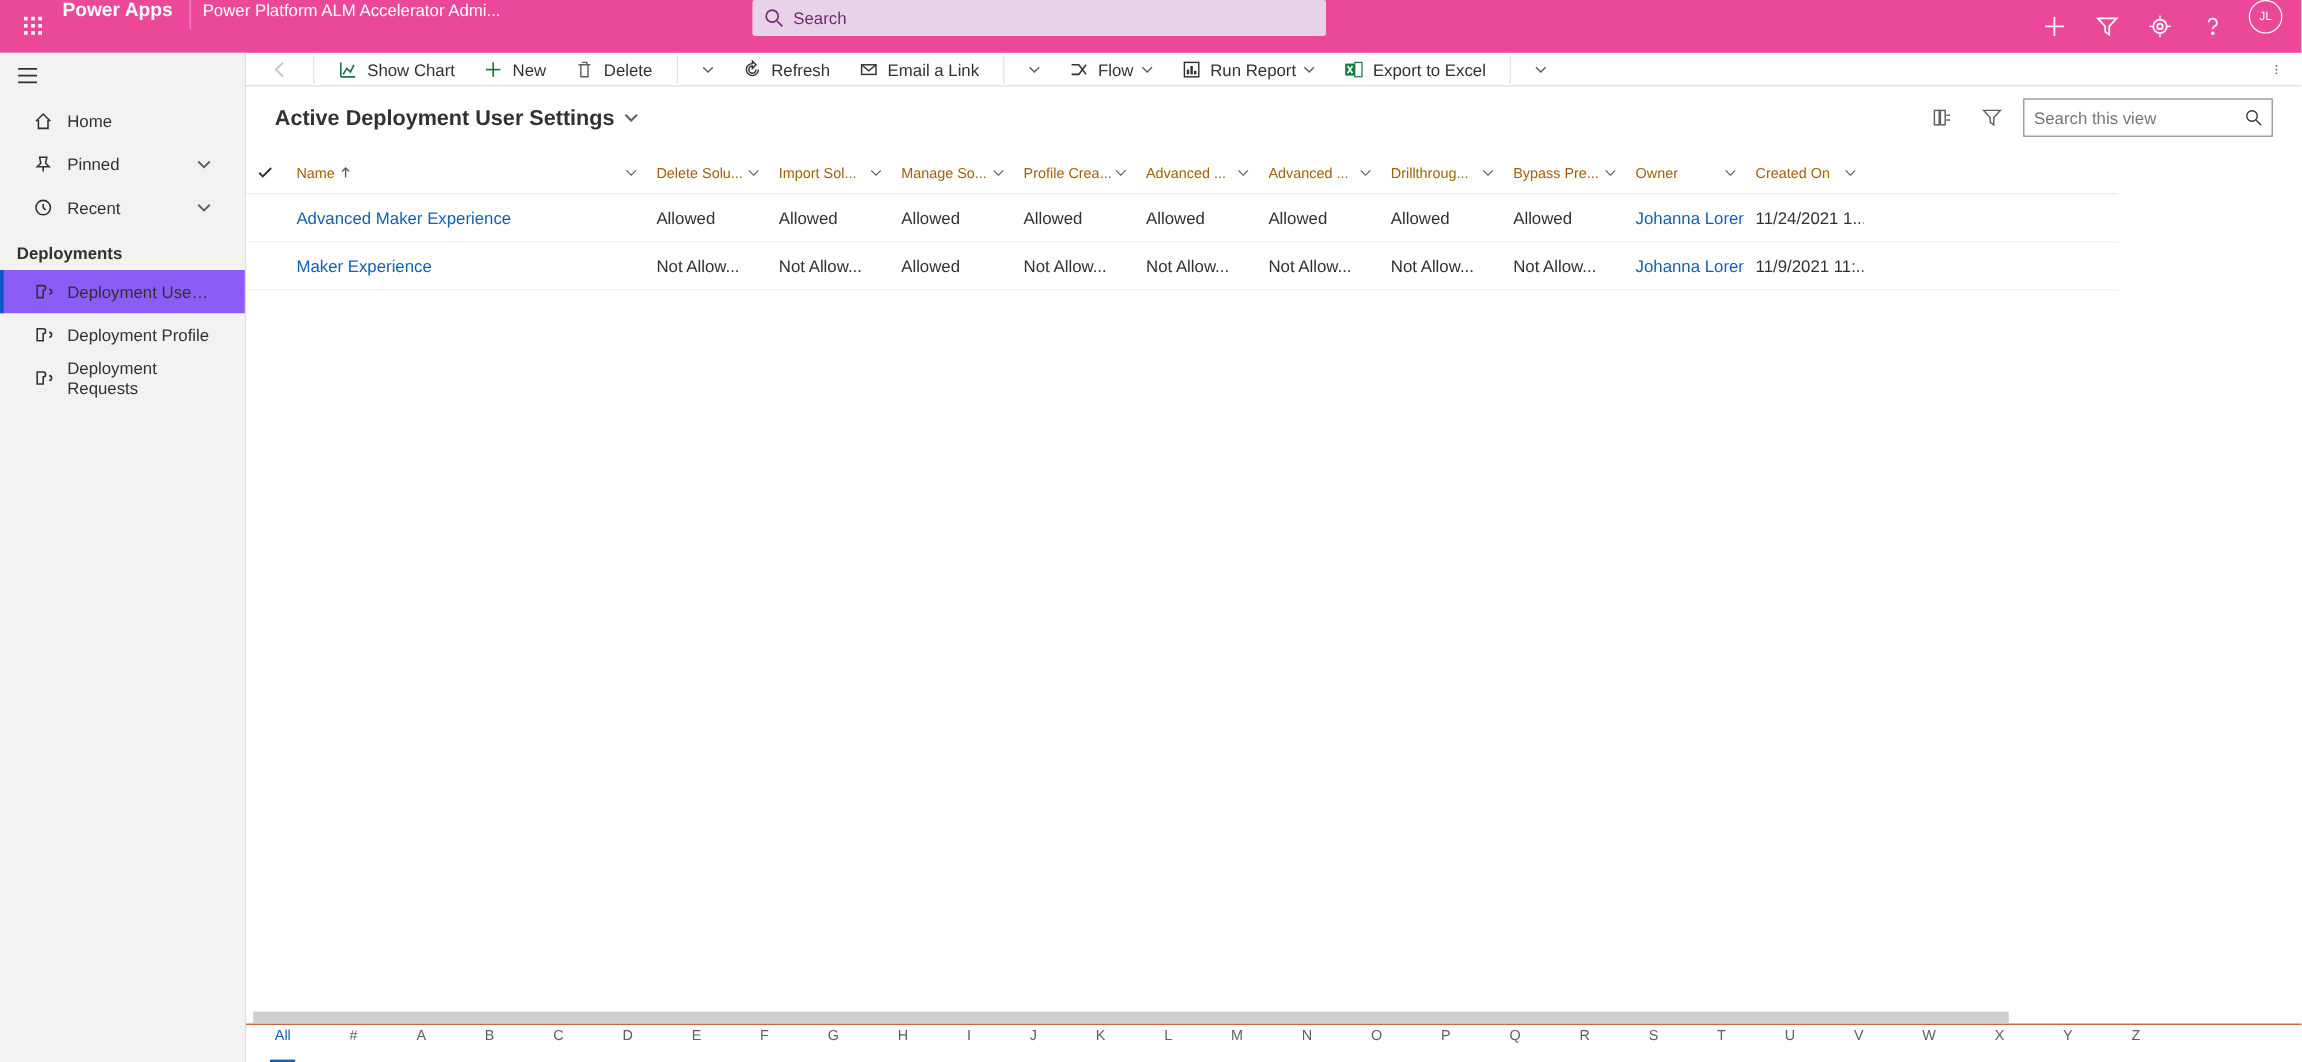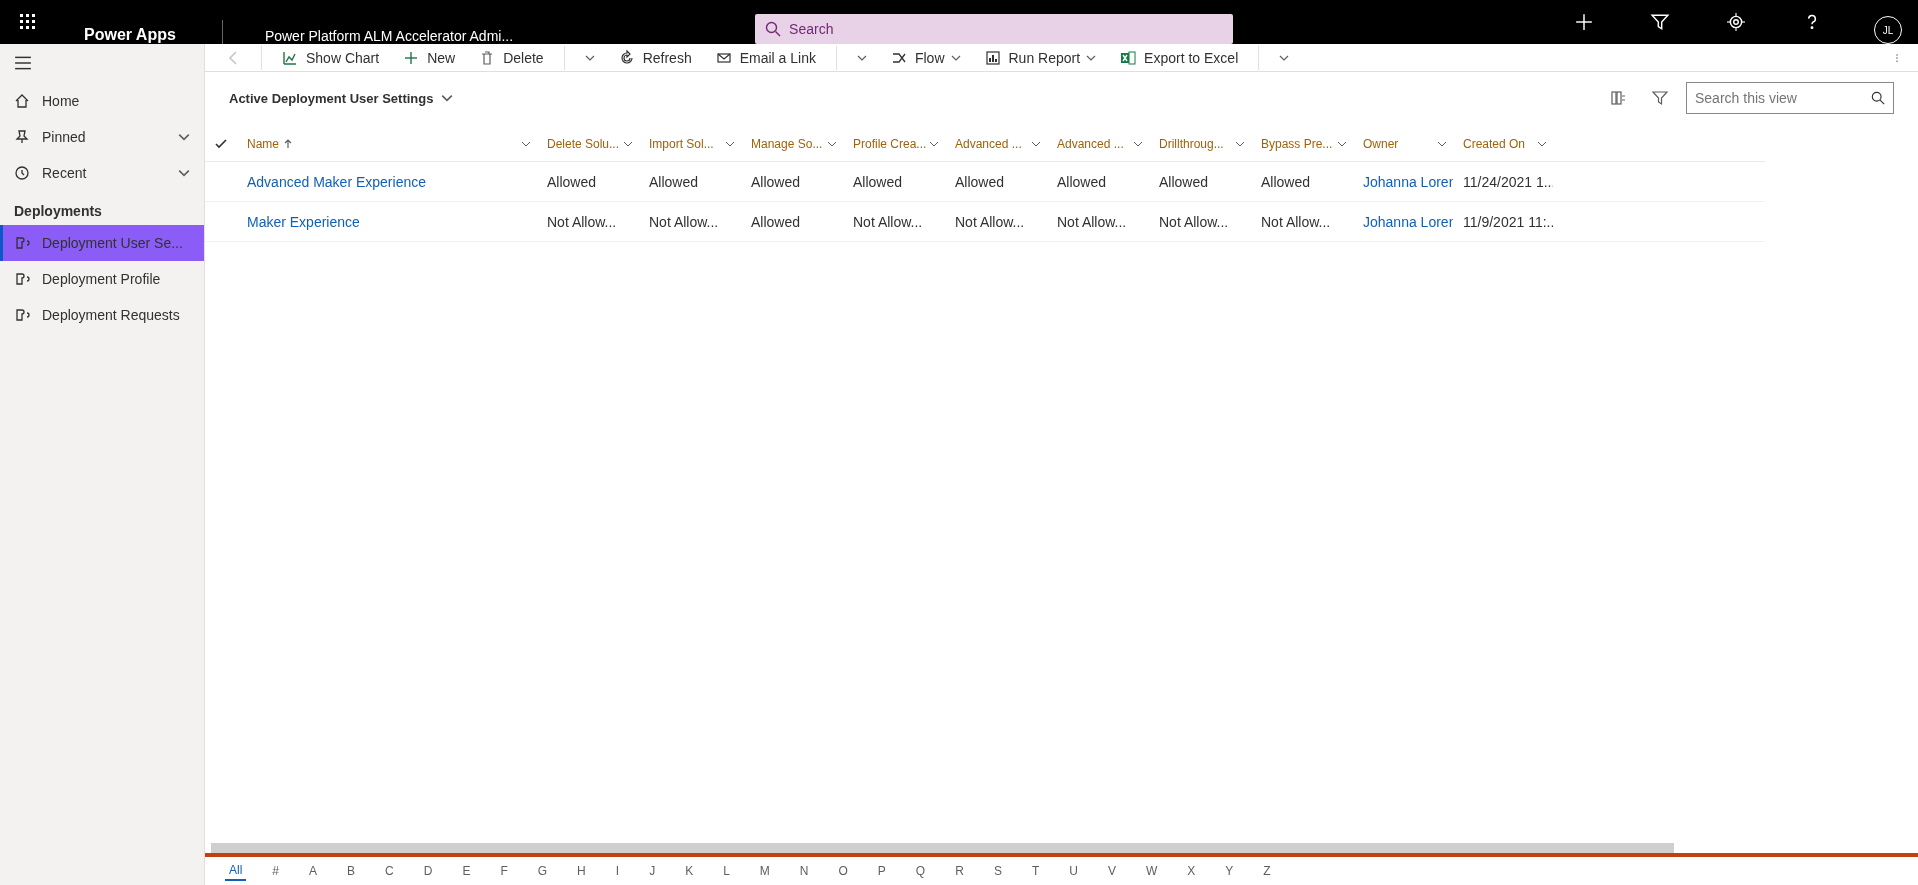--- a/index.html
+++ b/index.html
@@ -1,20 +1,20 @@
 <!DOCTYPE html>
 <html><head>
 <meta charset="utf-8">
 <style>
 * { box-sizing: border-box; margin: 0; padding: 0; }
 body { font-family: "Segoe UI", Arial, sans-serif; font-size: 14px; color: #323130; overflow: hidden; }
 .app { width: 1918px; height: 885px; display: flex; flex-direction: column; }
 
 
-.header { height: 44px; background: #000000; color: #fff; display: flex; align-items: flex-end; padding: 0 8px; gap: 32px; }
+.header { height: 44px; background: #ec4899; color: #fff; display: flex; align-items: flex-start; padding: 0 8px; }
 .waffle { width: 40px; height: 44px; display: flex; align-items: center; justify-content: center; cursor: pointer;}
 .waffle svg { fill: #fff; width: 16px; height: 16px; }
 .brand { font-size: 16px; font-weight: 600; padding: 0 10px 0 4px; }
 .vdiv { width: 1px; height: 24px; background: rgba(255,255,255,.4); margin: 0 10px 0 4px; }
 .appname { font-size: 14px; color: #fff; max-width: 260px; white-space: nowrap; overflow: hidden; text-overflow: ellipsis; }
 .searchwrap { flex: 0 0 auto; margin-left: 210px; }
 .searchbox { width: 478px; height: 30px; background: #e7d2e7; border-radius: 2px; display: flex; align-items: center; padding: 0 10px; color: #742774; }
 .searchbox svg { width: 16px; height: 16px; fill: #742774; margin-right: 8px; }
 .searchbox input { border: none; background: transparent; outline: none; font-size: 14px; color: #742774; width: 100%; }
 .searchbox input::placeholder { color: #742774; }
@@ -23,21 +23,21 @@
 .hicon svg { width: 18px; height: 18px; fill: #fff; stroke: #fff; }
 .avatar { width: 28px; height: 28px; border: 1px solid #fff; border-radius: 50%; display: flex; align-items: center; justify-content: center; font-size: 10px; margin: 0 8px; }
 
 
 .body { flex: 1; display: flex; min-height: 0; }
 
 
 .sidebar { width: 205px; background: #f3f2f1; border-right: 1px solid #e1dfdd; display: flex; flex-direction: column; }
 .hamburger { padding: 10px 14px 8px; }
 .hamburger svg { width: 18px; height: 18px; fill: #323130; }
-.navitem { display: flex; align-items: center; height: 36px; padding: 0 14px; cursor: pointer; color: #323130; }
+.navitem { display: flex; align-items: center; height: 36px; padding: 0 28px; cursor: pointer; color: #323130; }
 .navitem svg { width: 16px; height: 16px; fill: none; stroke: #323130; stroke-width: 1.3; margin-right: 12px; }
 .navitem .chev { margin-left: auto; margin-right: 0; width: 12px; height: 12px; stroke: #605e5c; }
 .navgroup { padding: 12px 14px 6px; font-weight: 600; font-size: 14px; }
 .navitem.active { background: #8b5cf6; position: relative; }
 .navitem.active::before { content: ""; position: absolute; left: 0; top: 0; bottom: 0; width: 3px; background: #0b59c4; }
 .navitem .trunc { white-space: nowrap; overflow: hidden; text-overflow: ellipsis; }
 
 
 .main { flex: 1; display: flex; flex-direction: column; min-width: 0; }
 .cmdbar { height: 28px; border-bottom: 1px solid #e1dfdd; display: flex; align-items: center; padding: 0 6px 0 12px; gap: 4px; }
@@ -47,21 +47,21 @@
 .cmd { display: flex; align-items: center; padding: 0 10px; height: 44px; cursor: pointer; }
 .cmd .ico { width: 16px; height: 16px; margin-right: 8px; display: inline-flex; align-items: center; justify-content: center; }
 .cmd .ico svg { width: 16px; height: 16px; }
 .cmd .chev { margin-left: 6px; width: 10px; height: 10px; }
 .split { width: 30px; display: flex; justify-content: center; align-items: center; height: 44px; cursor: pointer; }
 .split svg { width: 10px; height: 10px; fill: #605e5c; }
 .overflow { margin-left: auto; }
 
 
 .viewhdr { display: flex; align-items: center; padding: 10px 24px 6px; }
-.viewtitle { font-size: 13px; font-weight: 600; display: flex; align-items: center; justify-content: flex-end; }
+.viewtitle { font-size: 18px; font-weight: 600; display: flex; align-items: center; justify-content: flex-end; }
 .viewtitle .chev { margin-left: 8px; width: 12px; height: 12px; fill: #605e5c; }
 .viewtools { margin-left: auto; display: flex; align-items: center; gap: 10px; }
 .vt { width: 32px; height: 32px; display: flex; align-items: center; justify-content: center; cursor: pointer; }
 .vt svg { width: 16px; height: 16px; fill: #605e5c; stroke: #605e5c; }
 .viewsearch { width: 208px; height: 32px; border: 1px solid #8a8886; display: flex; align-items: center; padding: 0 8px; }
 .viewsearch input { border: none; outline: none; font-size: 14px; width: 100%; }
 .viewsearch svg { width: 14px; height: 14px; fill: #323130; }
 
 
 .gridwrap { flex: 1; overflow-x: auto; overflow-y: hidden; position: relative; margin: 6px 0 0 0; display:flex; flex-direction: column;}
@@ -80,21 +80,21 @@
 .c-sel svg { width: 12px; height: 12px; fill: #605e5c; }
 .c-name { width: 300px; }
 .c-col { width: 102px; }
 .c-owner { width: 100px; }
 .c-date { width: 100px; }
 
 .hscroll { height: 10px; margin: 0 6px; }
 .hscroll .thumb{ height: 10px; width: 86%; background: #cfcfcf; border-radius: 0;}
 
 
-.jump { height: 32px; border-top: 4px solid #c2410c; display: flex; align-items: center; padding: 0 20px; gap: 22px; font-size: 12px; color: #605e5c; }
+.jump { height: 32px; border-top: 1px solid #c2410c; display: flex; padding: 0 20px; gap: 41px; font-size: 12px; color: #605e5c; }
 .jump .j { cursor: pointer; padding: 2px 4px; }
 .jump .j.sel { color: #1160b7; border-bottom: 2px solid #1160b7; }
 
 svg { overflow: visible; }
 </style>
 </head>
 <body>
 
 <div class="app">
 

